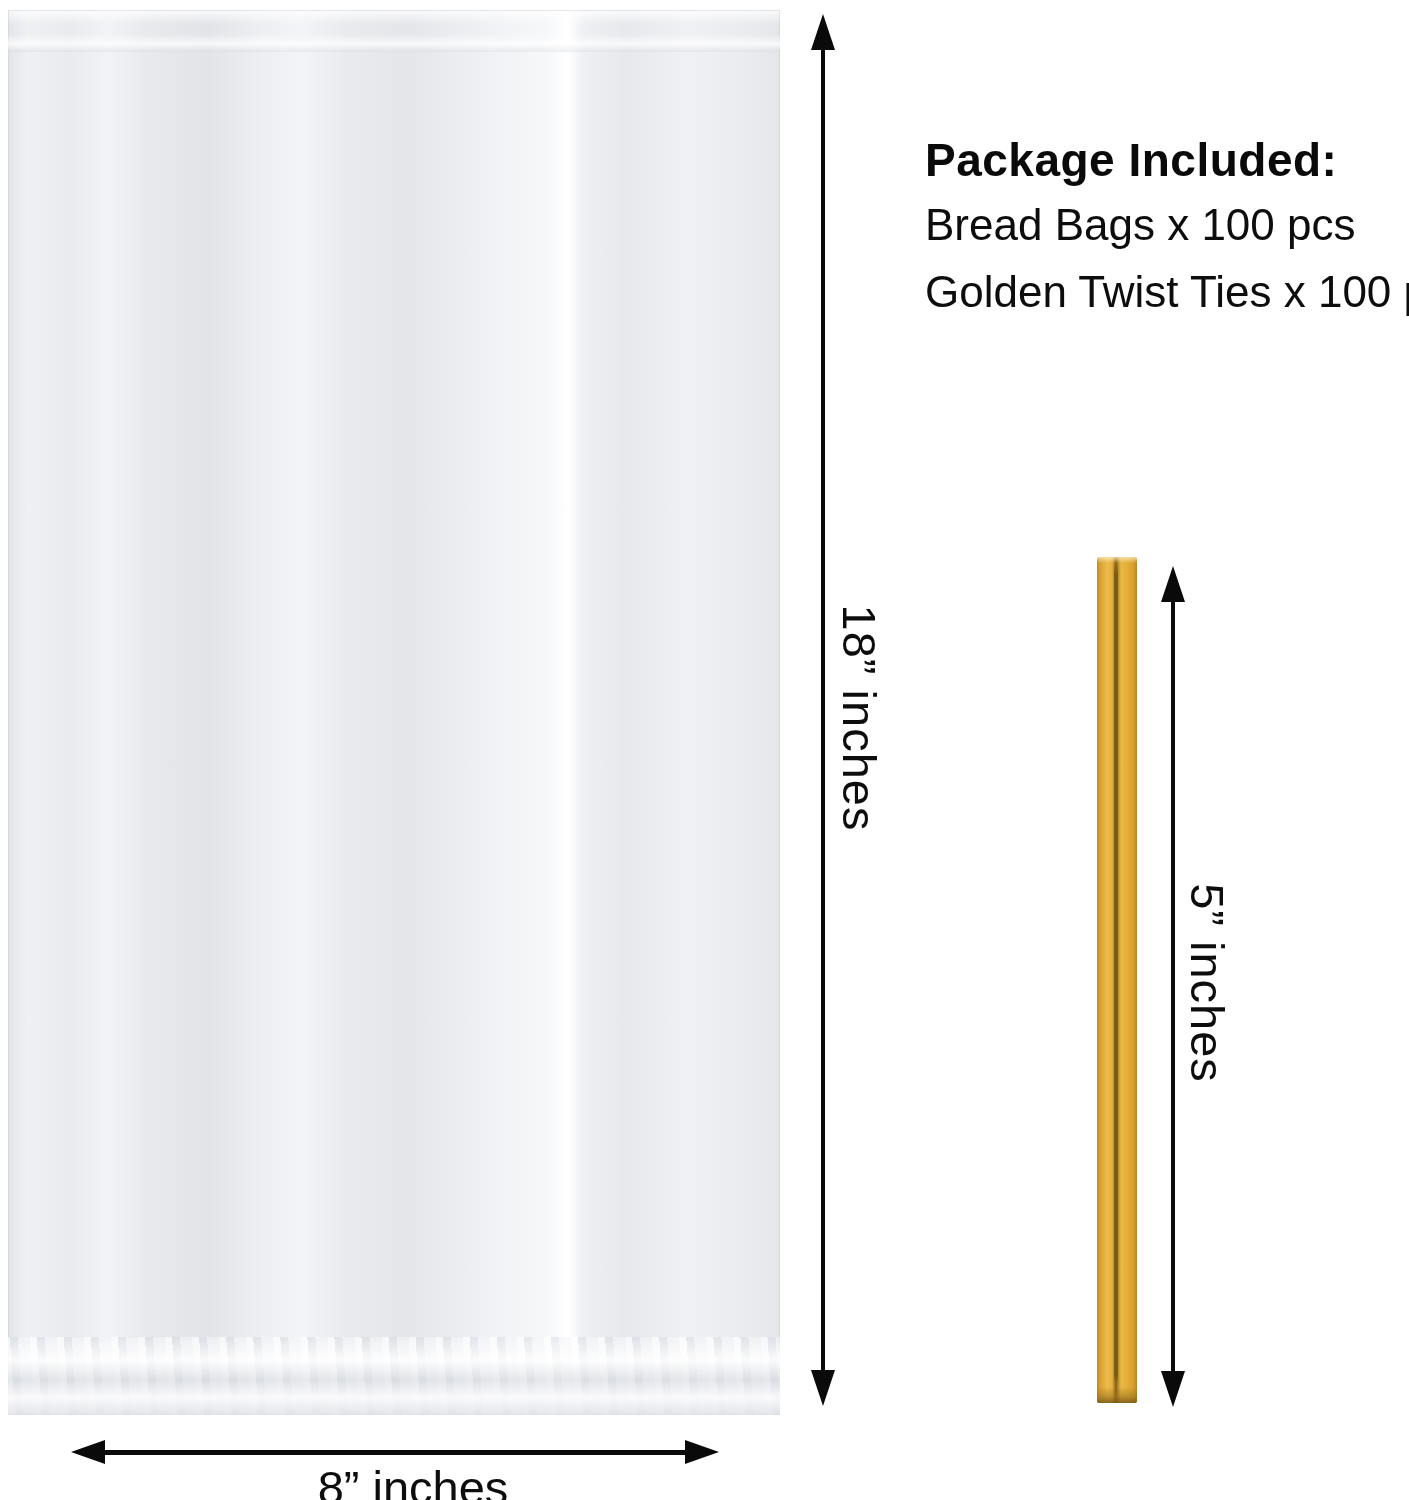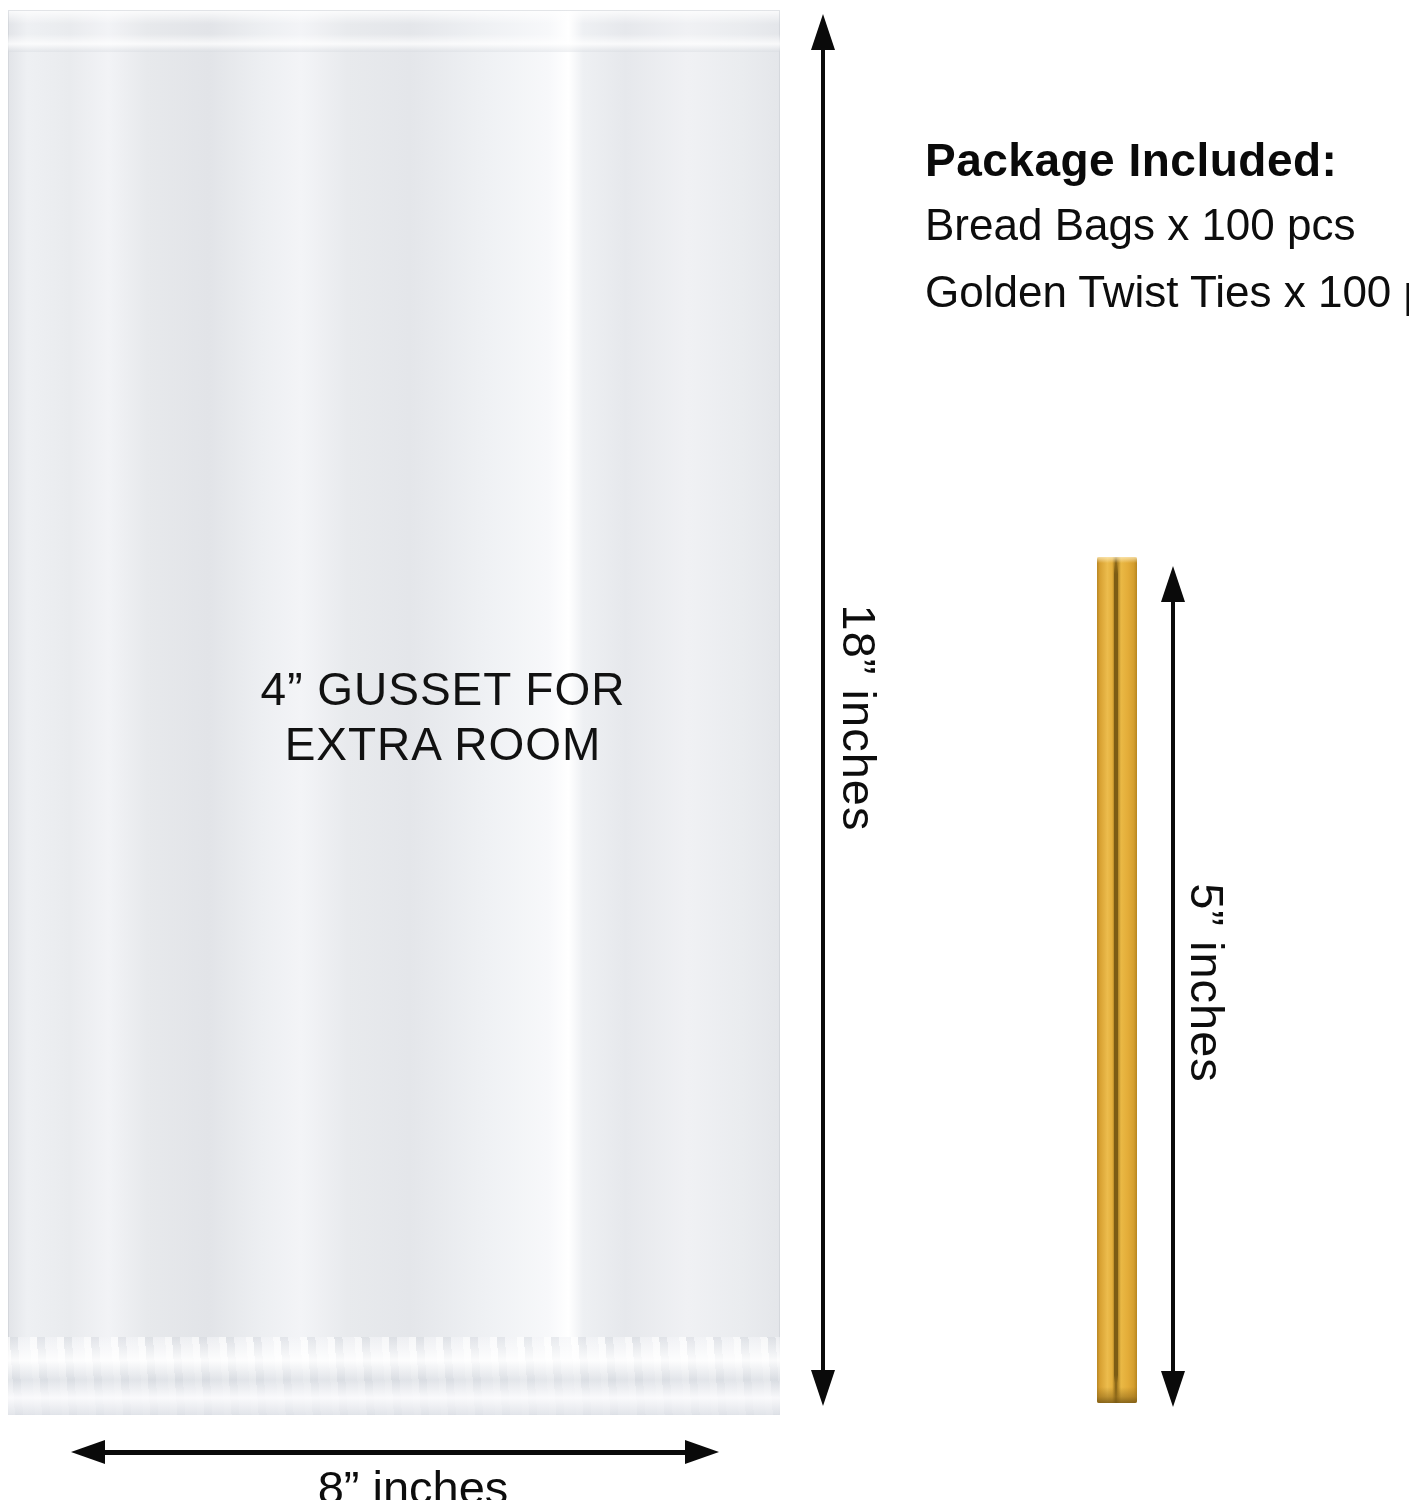--- a/index.html
+++ b/index.html
@@ -162,24 +162,20 @@
     background: linear-gradient(180deg, rgba(124,92,20,0) 0px, #7c5c14 10px, #7c5c14 calc(100% - 8px), rgba(124,92,20,0) 100%);
   }
 </style>
 </head>
 <body>
 
 <div class="scene">
 
   <div class="bag">
     <div class="bag-seam"></div>
-    <div class="bag-label">
-      <div>4” GUSSET FOR</div>
-      <div>EXTRA ROOM</div>
-    </div>
   </div>
 
   <div class="varrow" id="height-arrow">
     <div class="ah-up"></div>
     <div class="line"></div>
     <div class="ah-down"></div>
   </div>
   <div class="vlabel" id="height-label">18” inches</div>
 
   <div class="harrow" id="width-arrow">

